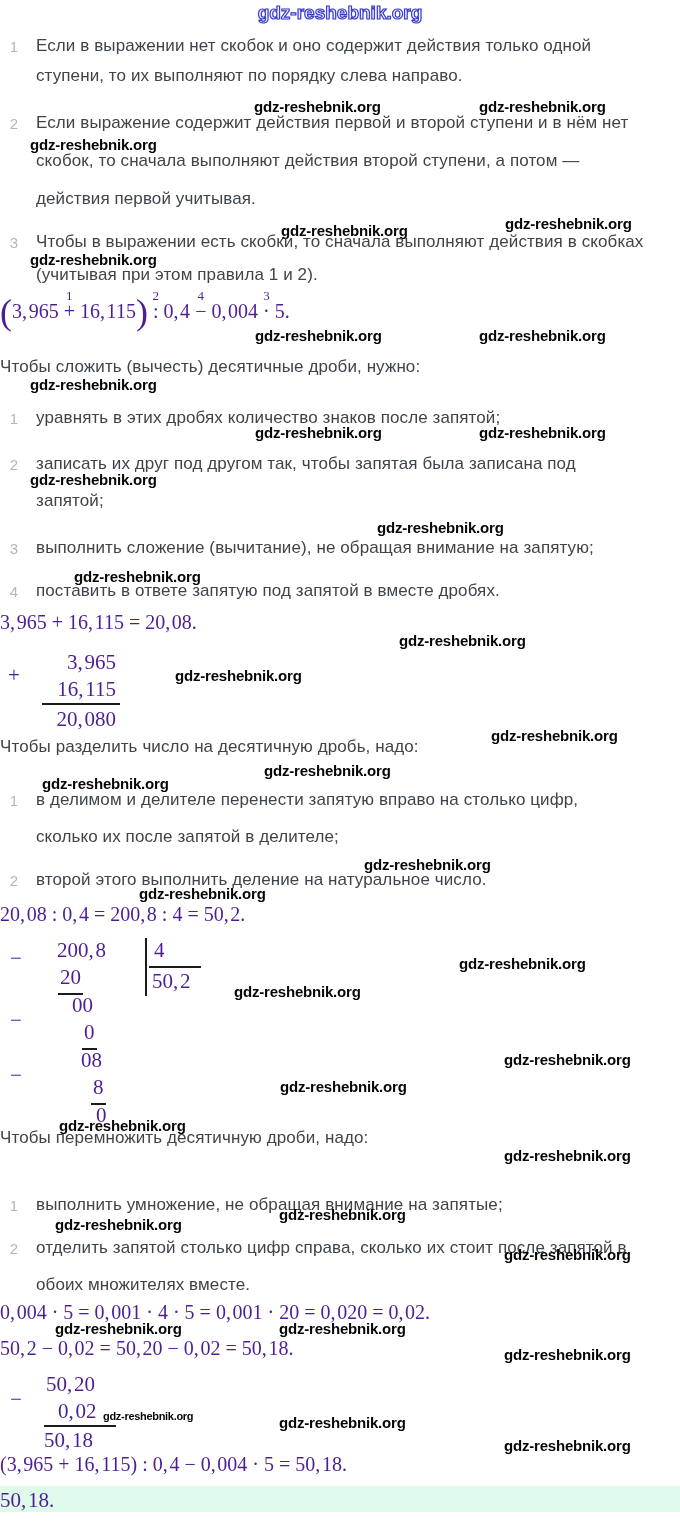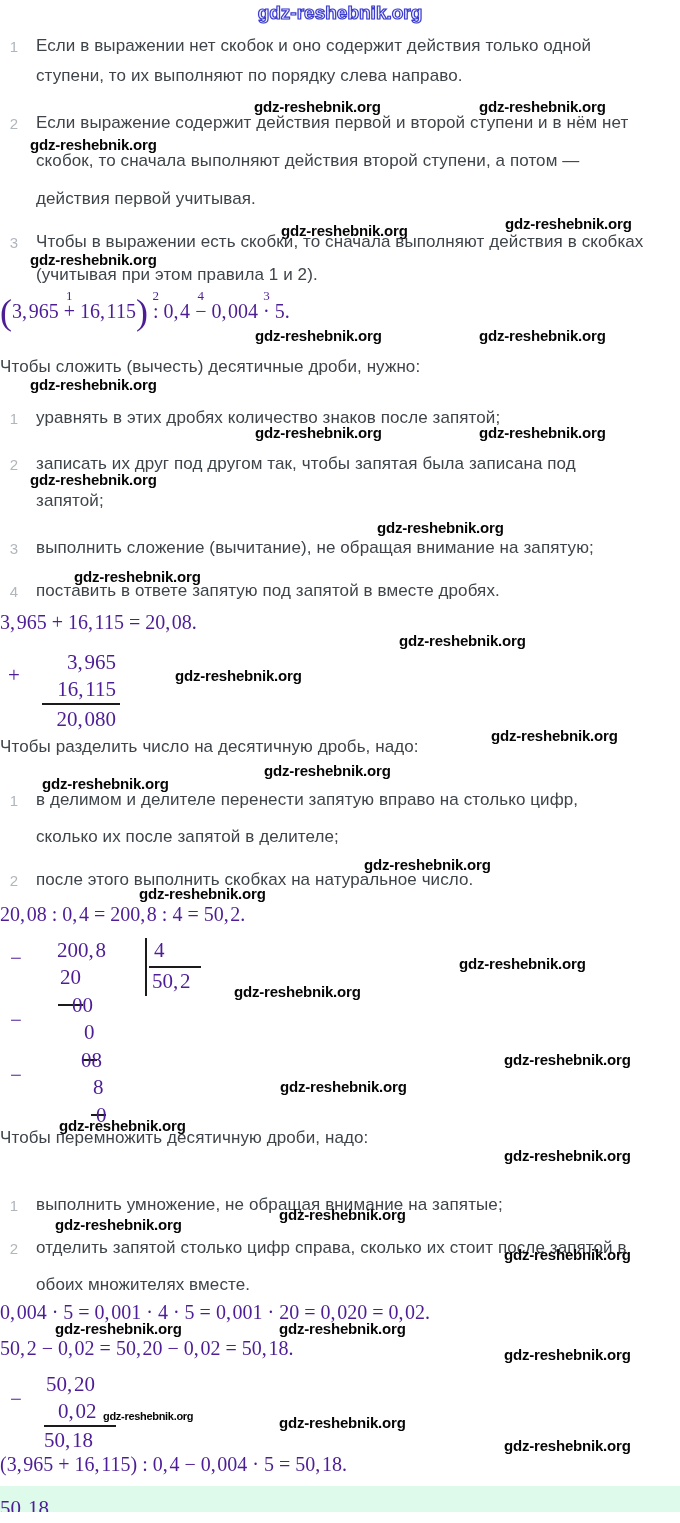--- a/index.html
+++ b/index.html
@@ -10,21 +10,21 @@
   .m{position:absolute;white-space:nowrap;font-family:"Liberation Serif","DejaVu Serif",serif;
      font-size:20px;color:#4c1d95;}
   .m2{font-size:21px;}
   .wm{position:absolute;white-space:nowrap;font-family:"Liberation Sans",sans-serif;font-weight:bold;
       font-size:15px;color:#060606;letter-spacing:-0.2px;}
   .wm-tiny{font-size:11px;letter-spacing:-0.3px;}
   .wm-blue{position:absolute;left:0;right:0;top:2px;text-align:center;font-weight:bold;font-size:19px;
       color:#f0f1ff;-webkit-text-stroke:1.2px #3c3ccd;text-shadow:0 0 1px #3c3ccd;cursor:pointer;}
   .ln{position:absolute;background:#1b1b1b;height:2px;}
   .vln{position:absolute;background:#1b1b1b;width:2px;}
-  .u{border-bottom:2px solid #1b1b1b;padding:0 2px 14px 2px;}
+  .u{border-bottom:2px solid #1b1b1b;padding:0 2px 3px 2px;}
   .ra{text-align:right;}
   .big-paren{font-size:36px;font-weight:300;vertical-align:-6px;line-height:0;}
   .oppack{position:relative;display:inline-block;margin:0 5px;}
   .oppack .ord{position:absolute;left:50%;top:-12px;transform:translateX(-50%);font-size:13px;}
   .answer-strip{position:absolute;left:0;top:1486px;width:680px;height:37px;background:#ddfaea;}
   .bottom-edge{position:absolute;left:0;top:1520px;width:680px;height:3px;background:#2c3530;}
 </style>
 </head>
 <body>
 
@@ -95,21 +95,21 @@
   <span class="wm" style="left:491px;top:727px">gdz-reshebnik.org</span>
   <span class="wm" style="left:264px;top:762px">gdz-reshebnik.org</span>
   <span class="wm" style="left:42px;top:775px">gdz-reshebnik.org</span>
 
   <span class="num" style="left:2px;top:792px">1</span>
   <span class="t" style="left:36px;top:790px">в делимом и делителе перенести запятую вправо на столько цифр,</span>
   <span class="t" style="left:36px;top:827px">сколько их после запятой в делителе;</span>
 
   <span class="wm" style="left:364px;top:856px">gdz-reshebnik.org</span>
   <span class="num" style="left:2px;top:872px">2</span>
-  <span class="t" style="left:36px;top:870px">после этого выполнить скобках на натуральное число.</span>
+  <span class="t" style="left:36px;top:870px">второй этого выполнить деление на натуральное число.</span>
   <span class="wm" style="left:139px;top:885px">gdz-reshebnik.org</span>
 
   <span class="m" style="left:0;top:903px">20, 08 : 0, 4 = 200, 8 : 4 = 50, 2.</span>
 
   <span class="m m2" style="left:10px;top:946px">−</span>
   <span class="m m2" style="left:57px;top:938px">200, 8</span>
   <span class="m m2 u" style="left:58px;top:965px">20</span>
   <span class="m m2" style="left:72px;top:993px">00</span>
   <span class="m m2" style="left:10px;top:1008px">−</span>
   <span class="m m2 u" style="left:82px;top:1020px">0</span>
@@ -152,17 +152,17 @@
   <span class="m m2" style="left:58px;top:1399px">0, 02</span>
   <span class="wm wm-tiny" style="left:103px;top:1410px">gdz-reshebnik.org</span>
   <span class="wm" style="left:279px;top:1414px">gdz-reshebnik.org</span>
   <div class="ln" style="left:44px;top:1425px;width:72px"></div>
   <span class="m m2" style="left:44px;top:1428px">50, 18</span>
   <span class="wm" style="left:504px;top:1437px">gdz-reshebnik.org</span>
 
   <span class="m" style="left:0;top:1453px">(3, 965 + 16, 115) : 0, 4 − 0, 004 · 5 = 50, 18.</span>
 
   <div class="answer-strip">
-    <span class="m m2" style="left:0;top:10px">50, 18.</span>
+    <span class="m m2" style="left:0;top:2px">50, 18.</span>
   </div>
   <div class="bottom-edge"></div>
 
 </div>
 
 </body></html>

